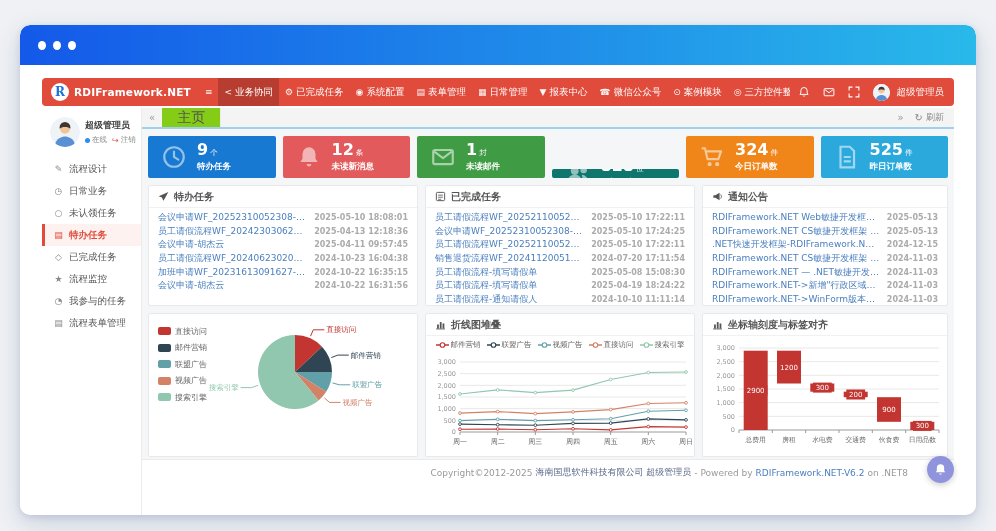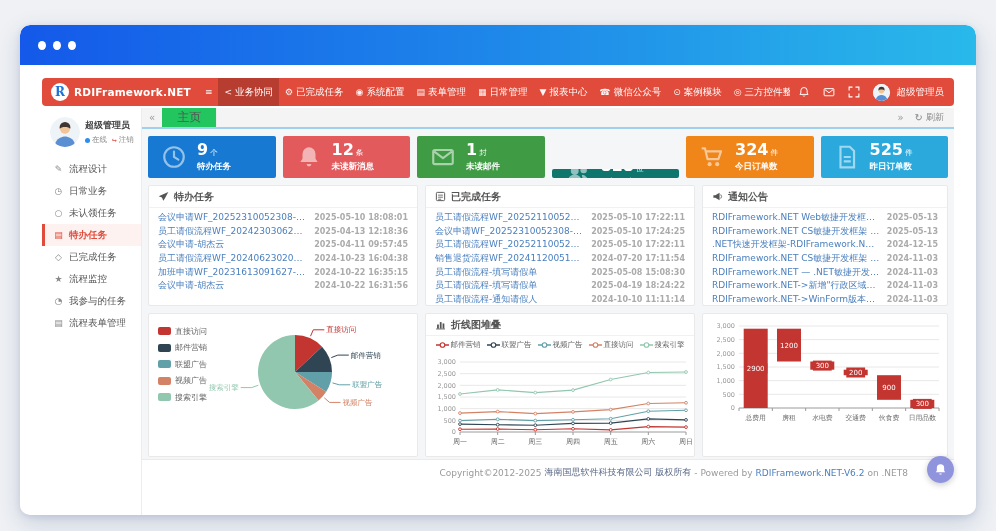--- a/index.html
+++ b/index.html
@@ -52,42 +52,42 @@
   .nav-user { font-size:9.5px; white-space:nowrap; cursor:pointer; margin-left:-6px; }
 
   
   .workspace { flex:1; display:flex; margin-top:2px; min-height:0; }
 
   .sidebar { width:100px; flex:none; background:#fff; border-right:1px solid #ececec; }
   .side-user { display:flex; padding:9px 6px 7px 8px; gap:5px; align-items:center; }
   .avatar-lg { width:30px; height:30px; border-radius:50%; overflow:hidden; flex:none; }
   .avatar-lg svg { display:block; width:100%; height:100%; }
   .side-user-name { font-size:9px; font-weight:bold; color:#444; white-space:nowrap; }
-  .side-user-status { display:flex; align-items:center; gap:2px; margin-top:3px; font-size:7.5px; color:#888; white-space:nowrap;font-family:Liberation Mono, monospace; }
+  .side-user-status { display:flex; align-items:center; gap:2px; margin-top:3px; font-size:7.5px; color:#888; white-space:nowrap; }
   .dot-online { width:5px; height:5px; border-radius:50%; background:#2d8cf0; display:inline-block; }
   .logout-ic { color:#e04b3b; font-size:8px; margin-left:3px; }
   .logout-lb { cursor:pointer; }
   .side-menu { margin-top:4px; }
   .side-item {
     display:flex; align-items:center; gap:5px; height:22px; padding-left:8px;
     font-size:9.5px; color:#555; border-left:3px solid transparent; cursor:pointer; white-space:nowrap;
   }
   .side-item .si-icon { width:11px; text-align:center; font-size:9px; color:#8a8a8a; }
   .side-item.active { color:#e04b3b; font-weight:bold; background:#fdf2f0; border-left-color:#e04b3b; }
   .side-item.active .si-icon { color:#e04b3b; }
 
   .main { flex:1; display:flex; flex-direction:column; background:#fff; min-width:0; }
 
   
   .tabbar {
     height:21px; flex:none; background:#f4f4f5; border-bottom:2px solid #9fd0ee;
     display:flex; align-items:stretch; font-size:10px; color:#777;
   }
   .tab-nav { display:flex; align-items:center; padding:0 7px; cursor:pointer; color:#999; font-size:10px; }
-  .tab { background:#22c55e; color:#555; padding:0 15px; display:flex; align-items:center; font-size:12px; cursor:pointer; border-right:1px solid #ececec; }
+  .tab { background:#84cc16; color:#555; padding:0 15px; display:flex; align-items:center; font-size:14px; cursor:pointer; border-right:1px solid #ececec; }
   .tab-spacer { flex:1; }
   .tab-refresh { display:flex; align-items:center; gap:3px; padding:0 10px 0 4px; cursor:pointer; font-size:9px; color:#888; }
   .tab-refresh .rf-ic { font-size:10px; }
 
   
   .content { height:330px; flex:none; background:#f5f6f8; padding:7px 6px 0 6px; overflow:hidden; }
   .stats-row { display:flex; gap:7px; height:42px; }
   .stat-card { flex:1; border-radius:2px; display:flex; align-items:center; color:#fff; cursor:pointer; overflow:hidden; }
   .st-icon { width:26px; height:26px; margin-left:13px; flex:none; }
   .st-icon svg { width:26px; height:26px; display:block; }
@@ -661,20 +661,29 @@
                     <circle cx="71.7" cy="35.9" r="1.4" fill="#fff" stroke="#91c7ae" stroke-width="0.9"></circle>
                     <circle cx="109.3" cy="38.6" r="1.4" fill="#fff" stroke="#91c7ae" stroke-width="0.9"></circle>
                     <circle cx="147.0" cy="36.1" r="1.4" fill="#fff" stroke="#91c7ae" stroke-width="0.9"></circle>
                     <circle cx="184.7" cy="25.5" r="1.4" fill="#fff" stroke="#91c7ae" stroke-width="0.9"></circle>
                     <circle cx="222.3" cy="18.5" r="1.4" fill="#fff" stroke="#91c7ae" stroke-width="0.9"></circle>
                     <circle cx="260.0" cy="18.0" r="1.4" fill="#fff" stroke="#91c7ae" stroke-width="0.9"></circle>
                   </svg>
                 </div>
             </div>
             <div class="panel col-c">
+              <div class="panel-hd">
+                <svg class="hd-ic" viewBox="0 0 16 16">
+                    <path d="M1.5 14.5h13" stroke="#555" stroke-width="1.2"></path>
+                    <rect x="3" y="8" width="2.6" height="6" fill="#555"></rect>
+                    <rect x="7" y="4.5" width="2.6" height="9.5" fill="#555"></rect>
+                    <rect x="11" y="6.5" width="2.6" height="7.5" fill="#555"></rect>
+                  </svg>
+                <span>坐标轴刻度与标签对齐</span>
+              </div>
               <div class="chart-body">
                   <svg width="244" height="118" viewBox="0 0 244 118">
                     <line x1="36" y1="80.33333333333333" x2="236" y2="80.33333333333333" stroke="#e8e8e8" stroke-width="1"></line>
                     <line x1="36" y1="66.66666666666667" x2="236" y2="66.66666666666667" stroke="#e8e8e8" stroke-width="1"></line>
                     <line x1="36" y1="53" x2="236" y2="53" stroke="#e8e8e8" stroke-width="1"></line>
                     <line x1="36" y1="39.333333333333336" x2="236" y2="39.333333333333336" stroke="#e8e8e8" stroke-width="1"></line>
                     <line x1="36" y1="25.666666666666657" x2="236" y2="25.666666666666657" stroke="#e8e8e8" stroke-width="1"></line>
                     <line x1="36" y1="12" x2="236" y2="12" stroke="#e8e8e8" stroke-width="1"></line>
                     <text x="32" y="96.2" text-anchor="end" font-size="6.5" fill="#999">0</text>
                     <text x="32" y="82.53333333333333" text-anchor="end" font-size="6.5" fill="#999">500</text>
@@ -716,21 +725,21 @@
                     <rect x="209.9" y="84.9" width="18.8" height="10" fill="#c23531"></rect>
                     <text x="219.33333333333334" y="92.4" text-anchor="middle" font-size="7" fill="#fff">300</text>
                   </svg>
                 </div>
             </div>
           </div>
         </div>
 
         <div class="footer">
           <span>Copyright©2012-2025</span>
-          <span class="f-company">海南国思软件科技有限公司 版权所有</span>
+          <span class="f-company">海南国思软件科技有限公司 超级管理员</span>
           <span>- Powered by</span>
           <span class="f-link">RDIFramework.NET-V6.2</span>
           <span>on .NET8</span>
         </div>
 
       </div>
     </div>
   </div>
 
   <div class="float-btn">

